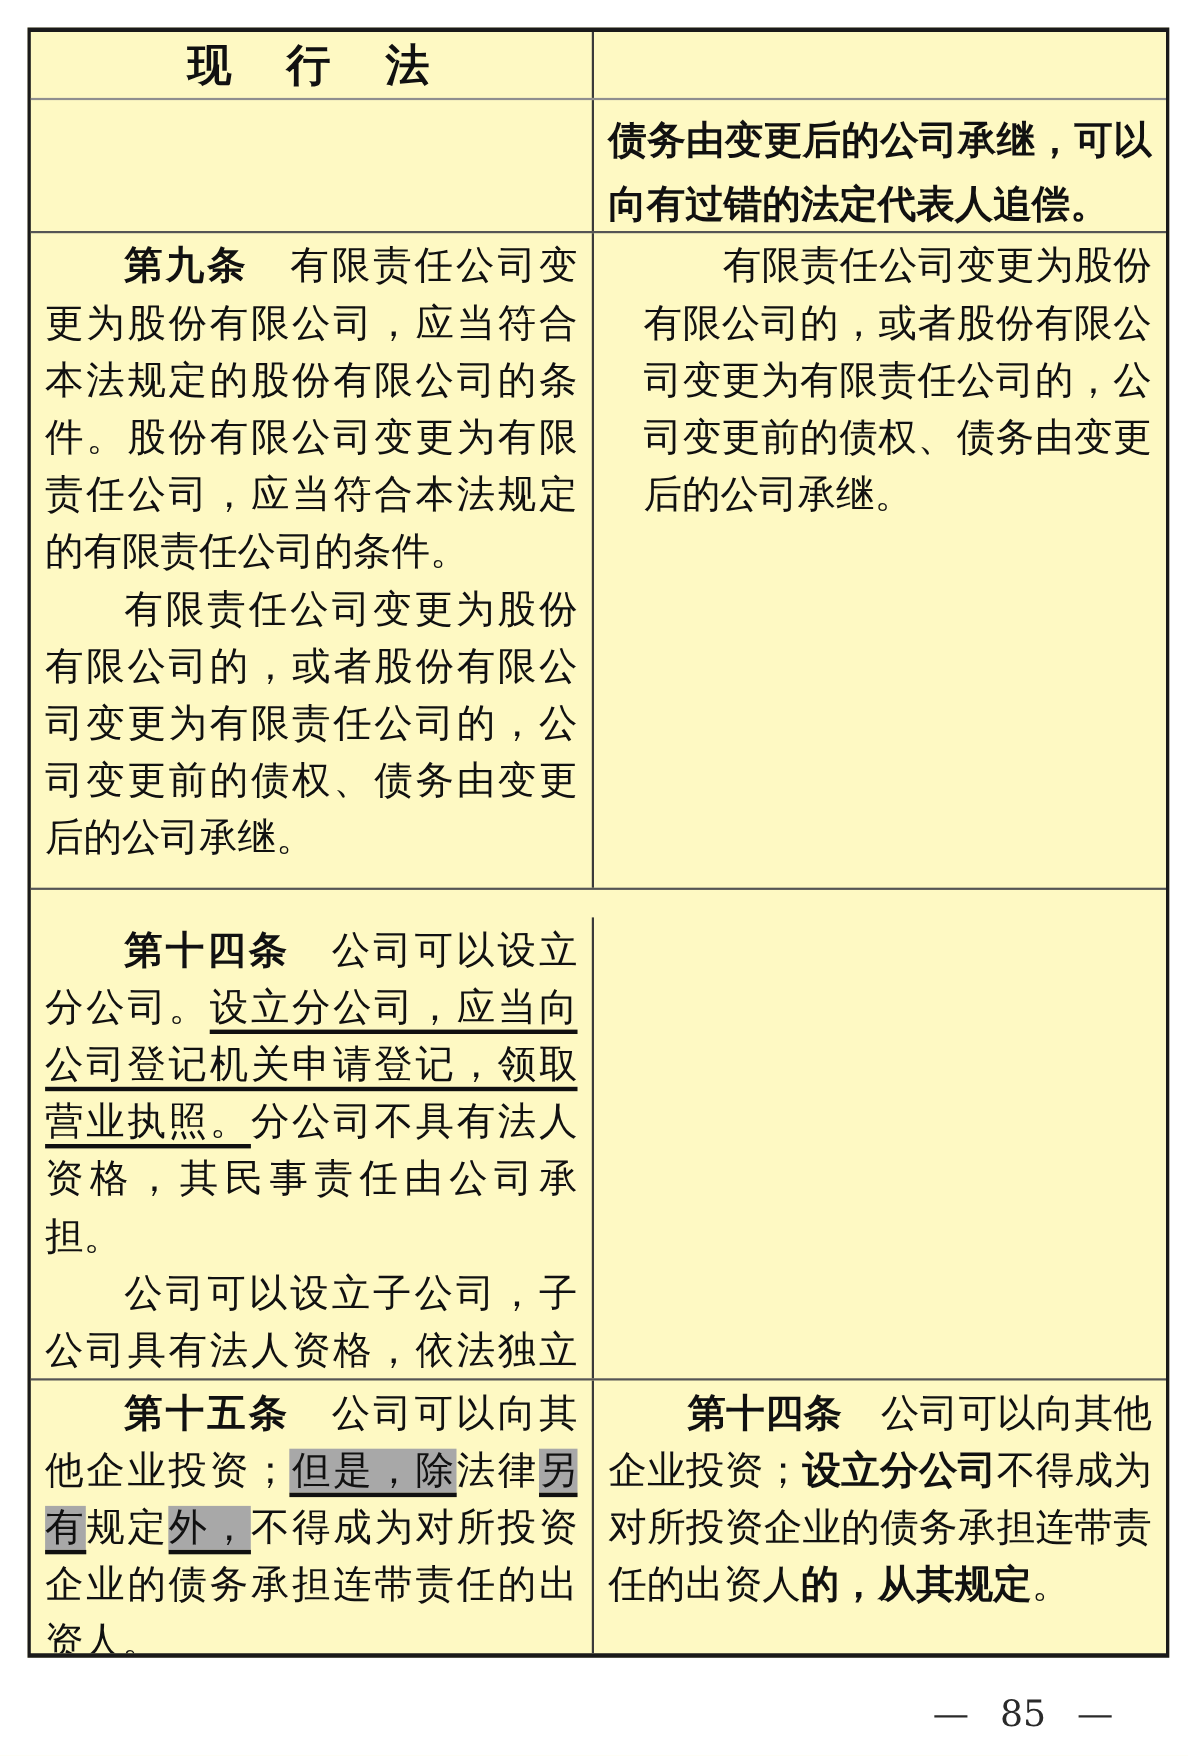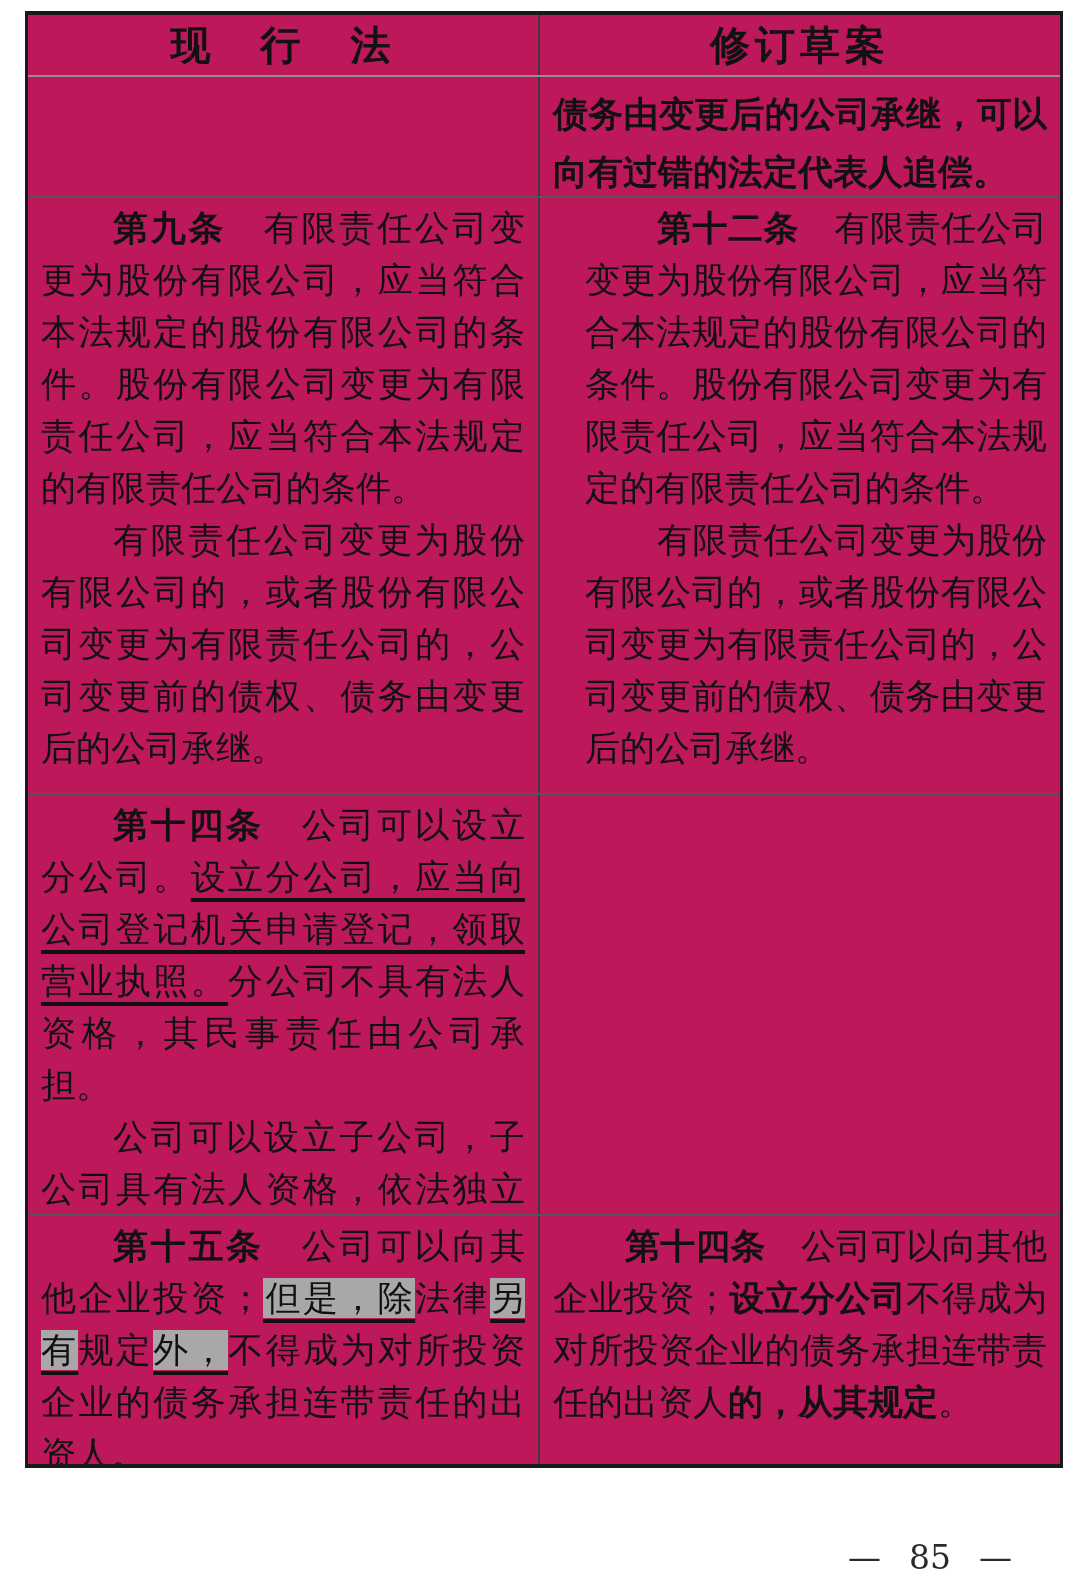--- a/index.html
+++ b/index.html
@@ -10,26 +10,26 @@
   body {
     width: 1080px;
     height: 1596px;
     position: relative;
     font-family: "DejaVu Serif", serif;
     color: #111;
   }
   .doc-table {
     position: absolute;
     left: 25px;
-    top: 11px;
+    top: 25px;
     width: 1032px;
     border: 3px solid #1a1a1a;
     border-top-width: 4px;
     border-bottom-width: 4px;
-    background: #be185d;
+    background: #fef9c3;
     box-sizing: content-box;
   }
   .thead {
     display: grid;
     grid-template-columns: 512px 1fr;
     height: 60px;
     border-bottom: 2px solid #8f8f8f;
   }
   .th {
     display: flex;
@@ -48,21 +48,21 @@
   }
   .trow:last-child { border-bottom: none; }
   .td {
     padding: 4px 13px 0 13px;
     overflow: hidden;
     box-sizing: border-box;
   }
   .td-left { border-right: 2px solid #3a3a3a; }
   .r0 { height: 119px; }
   .r1 { height: 595px; gap: 32px; }
-  .r2 { height: 419px; }
+  .r2 { height: 419px; margin-top: 25px; }
   .r3 { height: 248px; }
   .para {
     margin: 0;
     font-size: 35px;
     line-height: 52px;
     text-align: justify;
     text-justify: inter-character;
     word-break: break-all;
   }
   .r0 .para { line-height: 58px; padding-top: 4px; }
@@ -93,37 +93,35 @@
     font-size: 33px;
     color: #2a2a2a;
   }
 </style>
 </head>
 <body>
 
 <div class="doc-table">
   <div class="thead">
     <div class="th th-left">现　行　法</div>
-    <div class="th">修订草案</div>
   </div>
 
   <div class="trow r0">
     <div class="td td-left"></div>
     <div class="td">
         <p class="para"><span class="seg-bold">债务由变更后的公司承继，可以向有过错的法定代表人追偿。</span></p>
       </div>
   </div>
 
   <div class="trow r1">
     <div class="td td-left">
         <p class="para indent"><span class="seg-bold">第九条</span><span class="seg-normal">　有限责任公司变更为股份有限公司，应当符合本法规定的股份有限公司的条件。股份有限公司变更为有限责任公司，应当符合本法规定的有限责任公司的条件。</span></p>
         <p class="para indent"><span class="seg-normal">有限责任公司变更为股份有限公司的，或者股份有限公司变更为有限责任公司的，公司变更前的债权、债务由变更后的公司承继。</span></p>
       </div>
     <div class="td">
-        <p class="para indent"><span class="seg-bold">第十二条</span><span class="seg-normal">　有限责任公司变更为股份有限公司，应当符合本法规定的股份有限公司的条件。股份有限公司变更为有限责任公司，应当符合本法规定的有限责任公司的条件。</span></p>
         <p class="para indent"><span class="seg-normal">有限责任公司变更为股份有限公司的，或者股份有限公司变更为有限责任公司的，公司变更前的债权、债务由变更后的公司承继。</span></p>
       </div>
   </div>
 
   <div class="trow r2">
     <div class="td td-left">
         <p class="para indent"><span class="seg-bold">第十四条</span><span class="seg-normal">　公司可以设立分公司。</span><span class="seg-underline">设立分公司，应当向公司登记机关申请登记，领取营业执照。</span><span class="seg-normal">分公司不具有法人资格，其民事责任由公司承担。</span></p>
         <p class="para indent"><span class="seg-normal">公司可以设立子公司，子公司具有法人资格，依法独立承担民事责任。</span></p>
       </div>
   </div>

